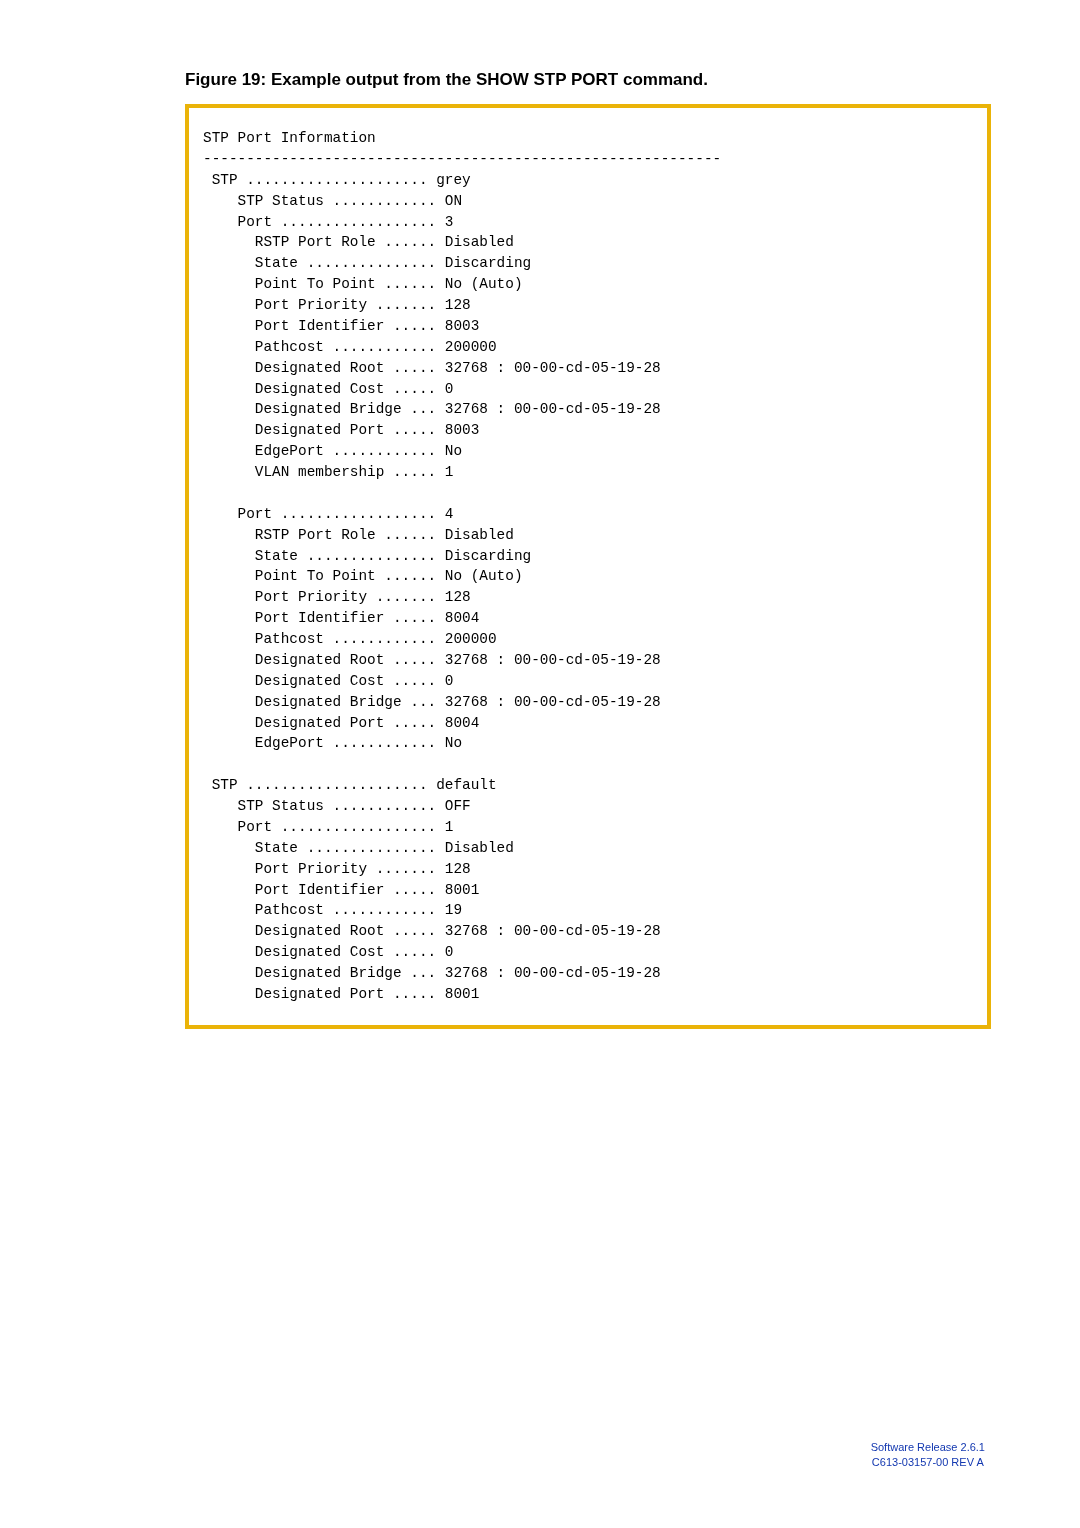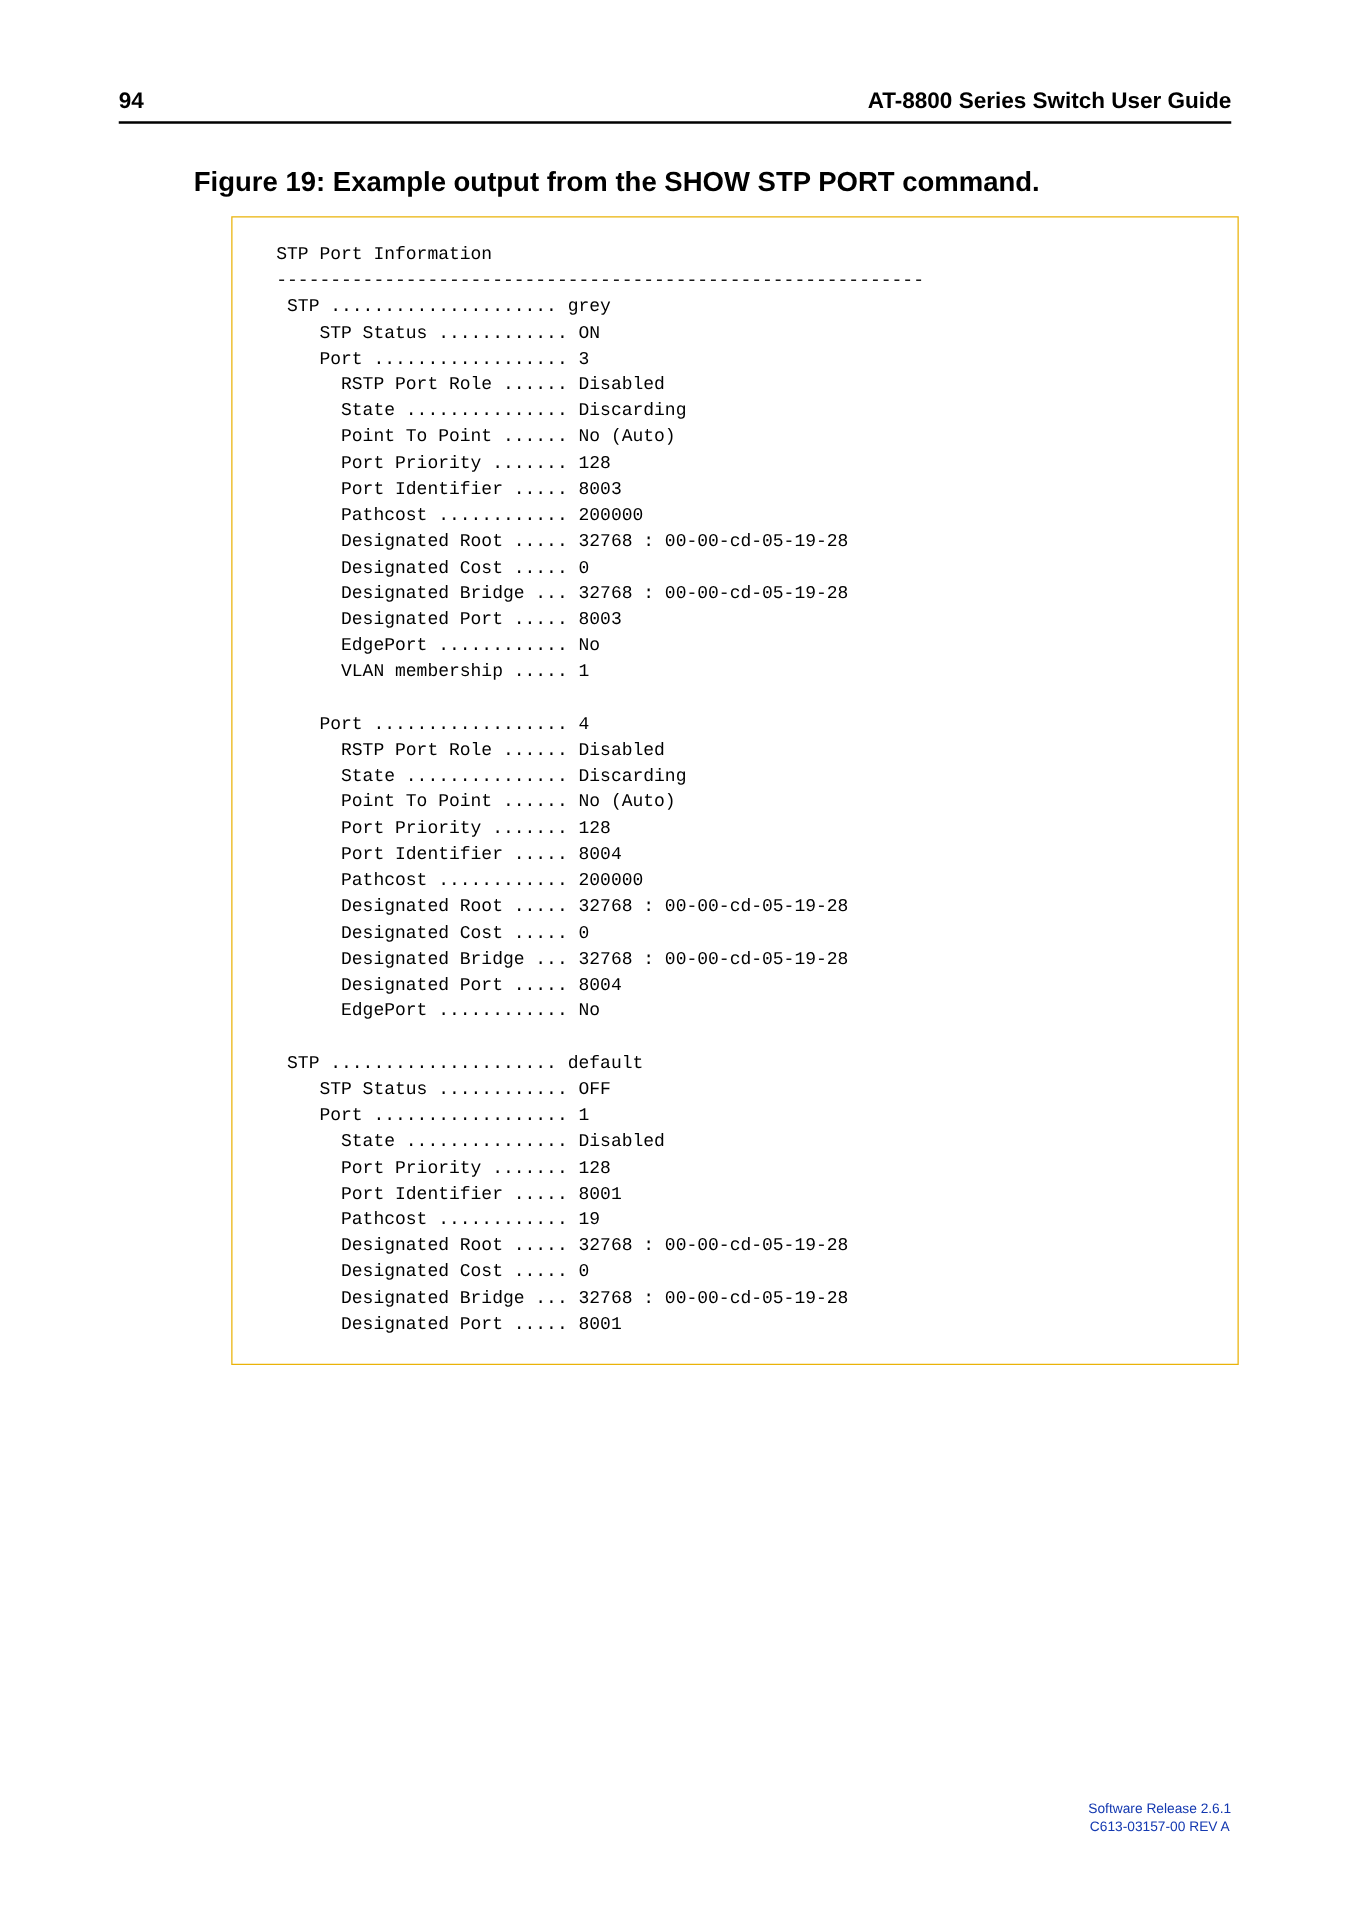--- a/index.html
+++ b/index.html
@@ -28,28 +28,28 @@
     font-size: 18px;
     border-bottom: 2.5px solid #000;
     padding-bottom: 6px;
     margin-bottom: 34px;
   }
   .header-row .page-number { }
   .header-row .guide-title { }
   .figure-caption {
     font-family: "Helvetica Neue", Helvetica, Arial, sans-serif;
     font-weight: 700;
-    font-size: 22px;
-    margin: 0 0 14px 60px;
+    font-size: 17px;
+    margin: 0 0 14px 90px;
   }
   .code-box {
     margin-left: 90px;
     width: 806px;
-    border: 1px solid #eab308;
-    padding: 20px 20px 20px 35px;
+    border: 4px solid #eab308;
+    padding: 20px 20px 20px 14px;
     box-sizing: border-box;
     font-family: "Courier New", Courier, monospace;
     font-size: 14.4px;
     line-height: 1.45;
     white-space: pre;
     overflow: hidden;
   }
   .footer {
     position: absolute;
     right: 95px;
@@ -59,24 +59,20 @@
     font-size: 11px;
     line-height: 1.35;
     color: #1338b0;
   }
 </style>
 </head>
 <body>
 
 <div class="page">
 
-  <div class="header-row">
-    <span class="page-number">94</span>
-    <span class="guide-title">AT-8800 Series Switch User Guide</span>
-  </div>
 
   <div class="figure-caption">Figure 19: Example output from the SHOW STP PORT command.</div>
 
   <div class="code-box">STP Port Information
 ------------------------------------------------------------
  STP ..................... grey
     STP Status ............ ON
     Port .................. 3
       RSTP Port Role ...... Disabled
       State ............... Discarding

